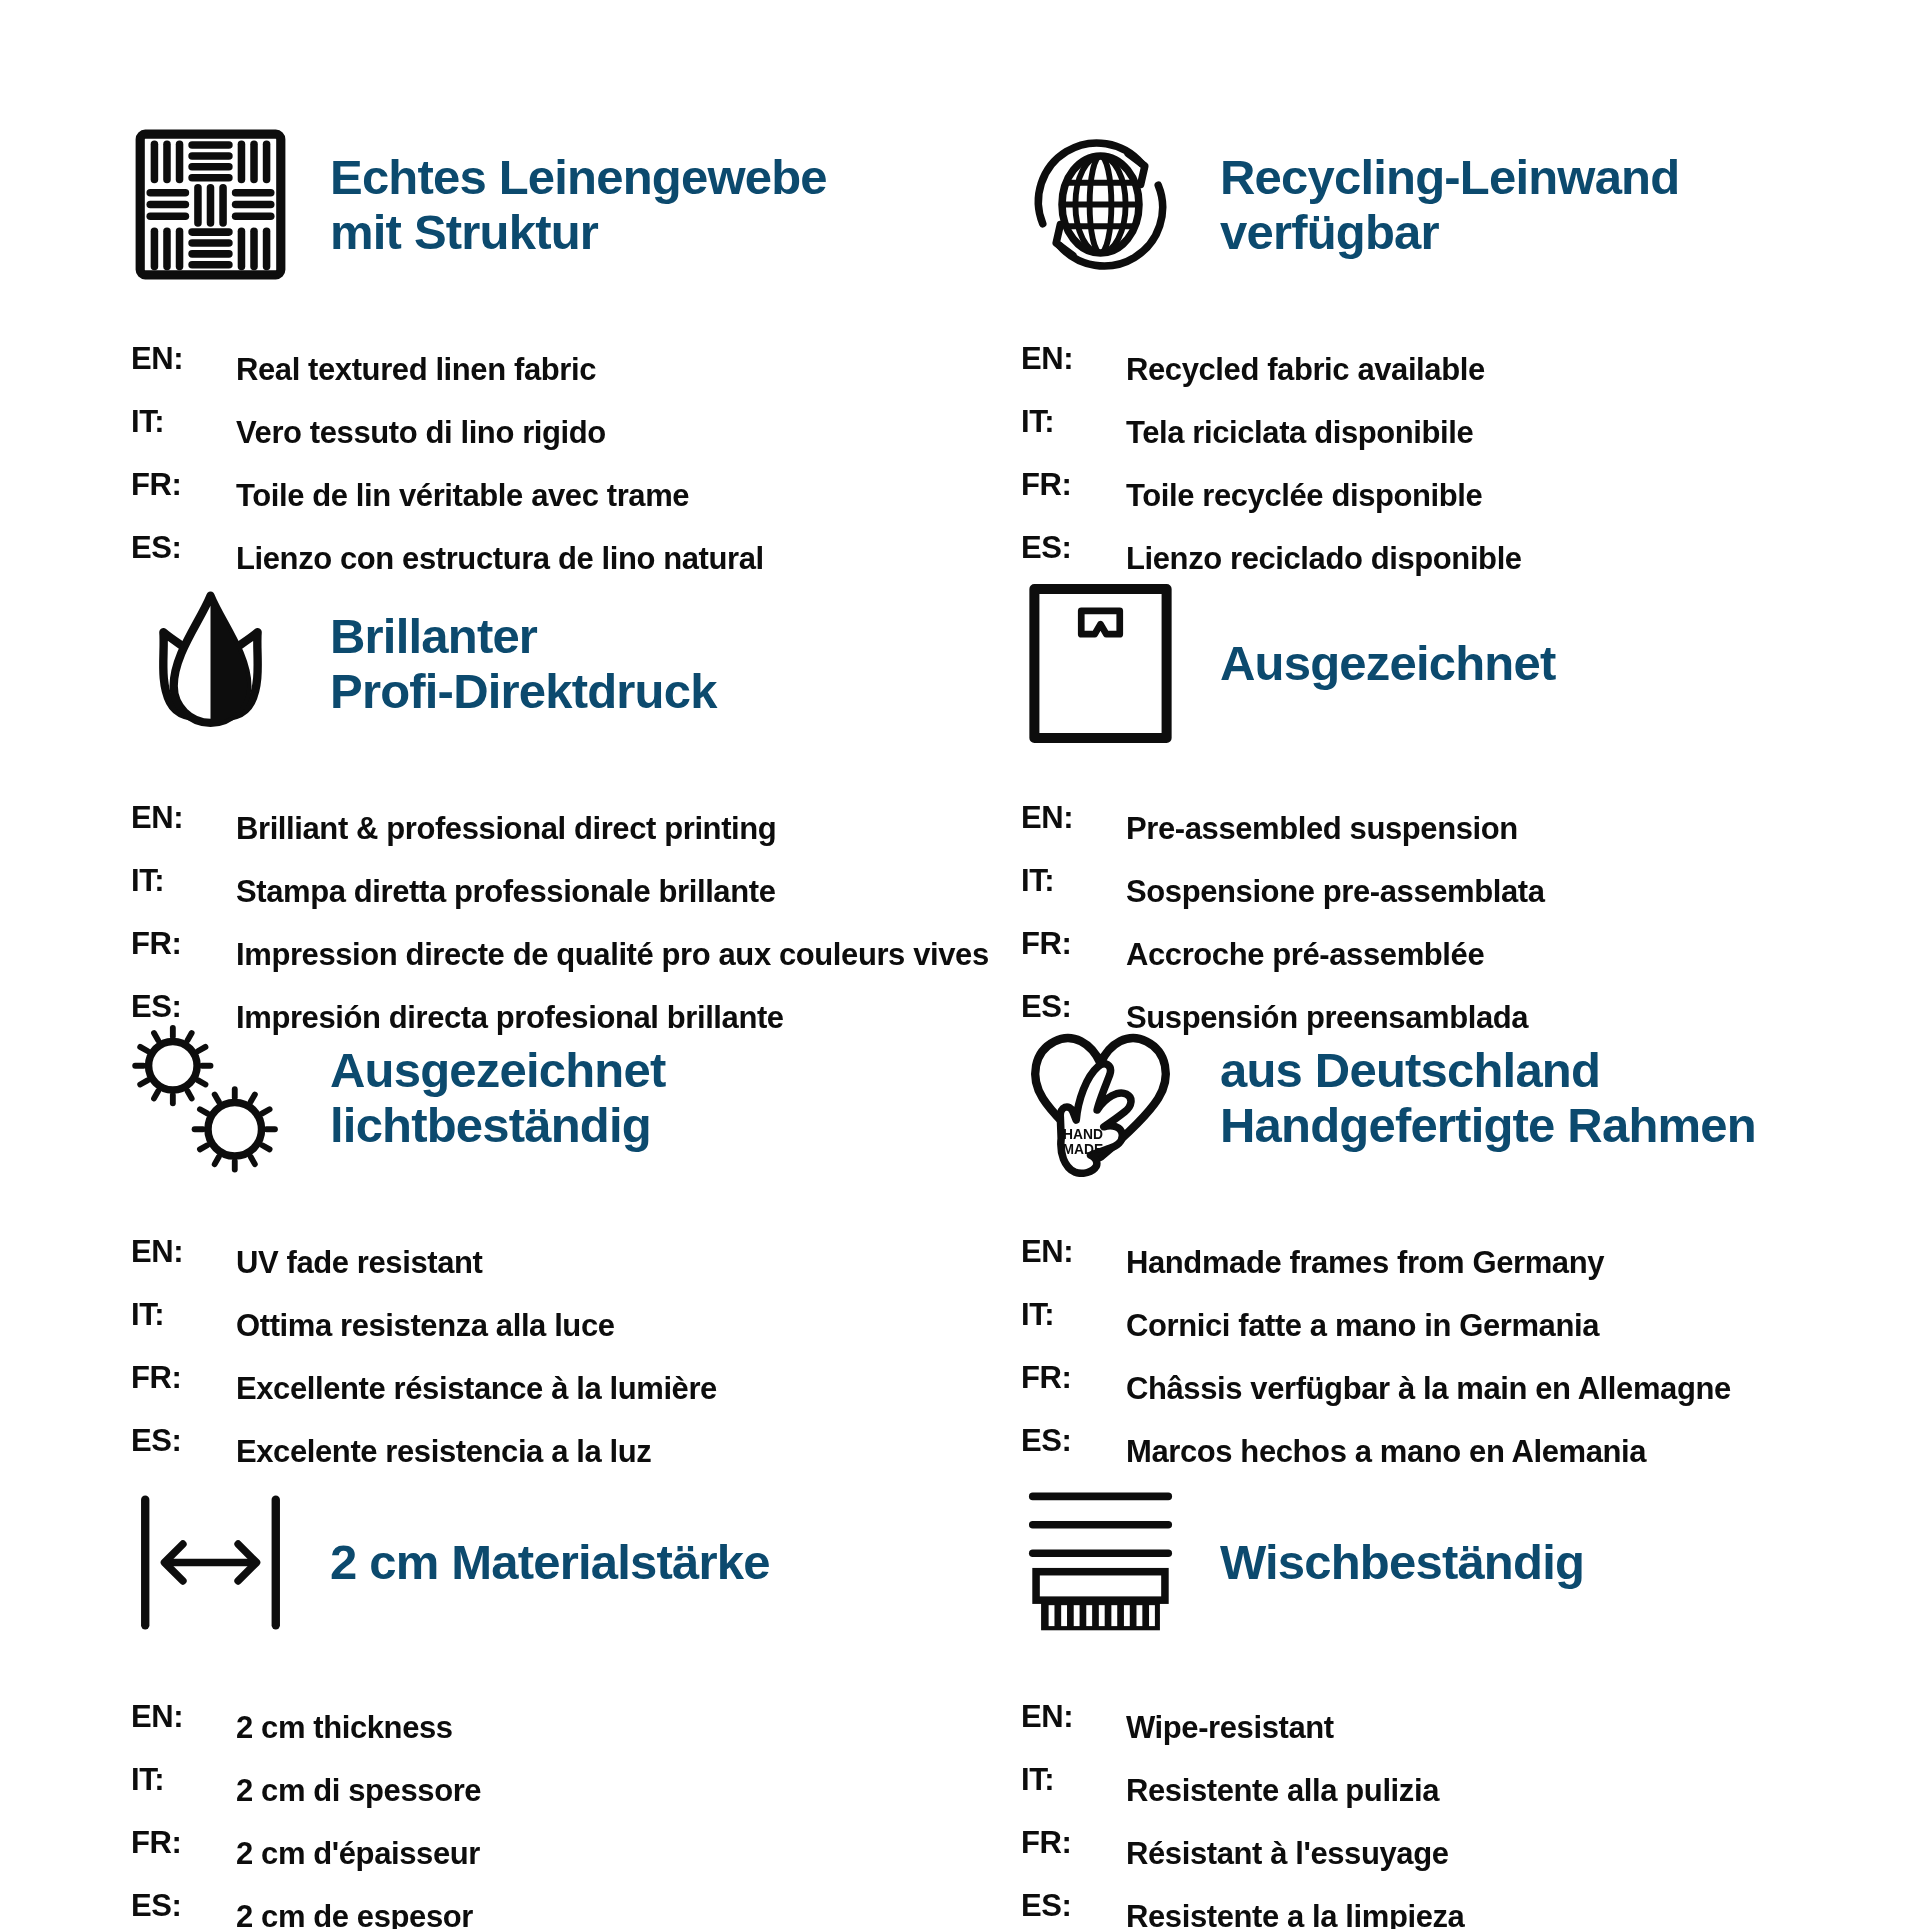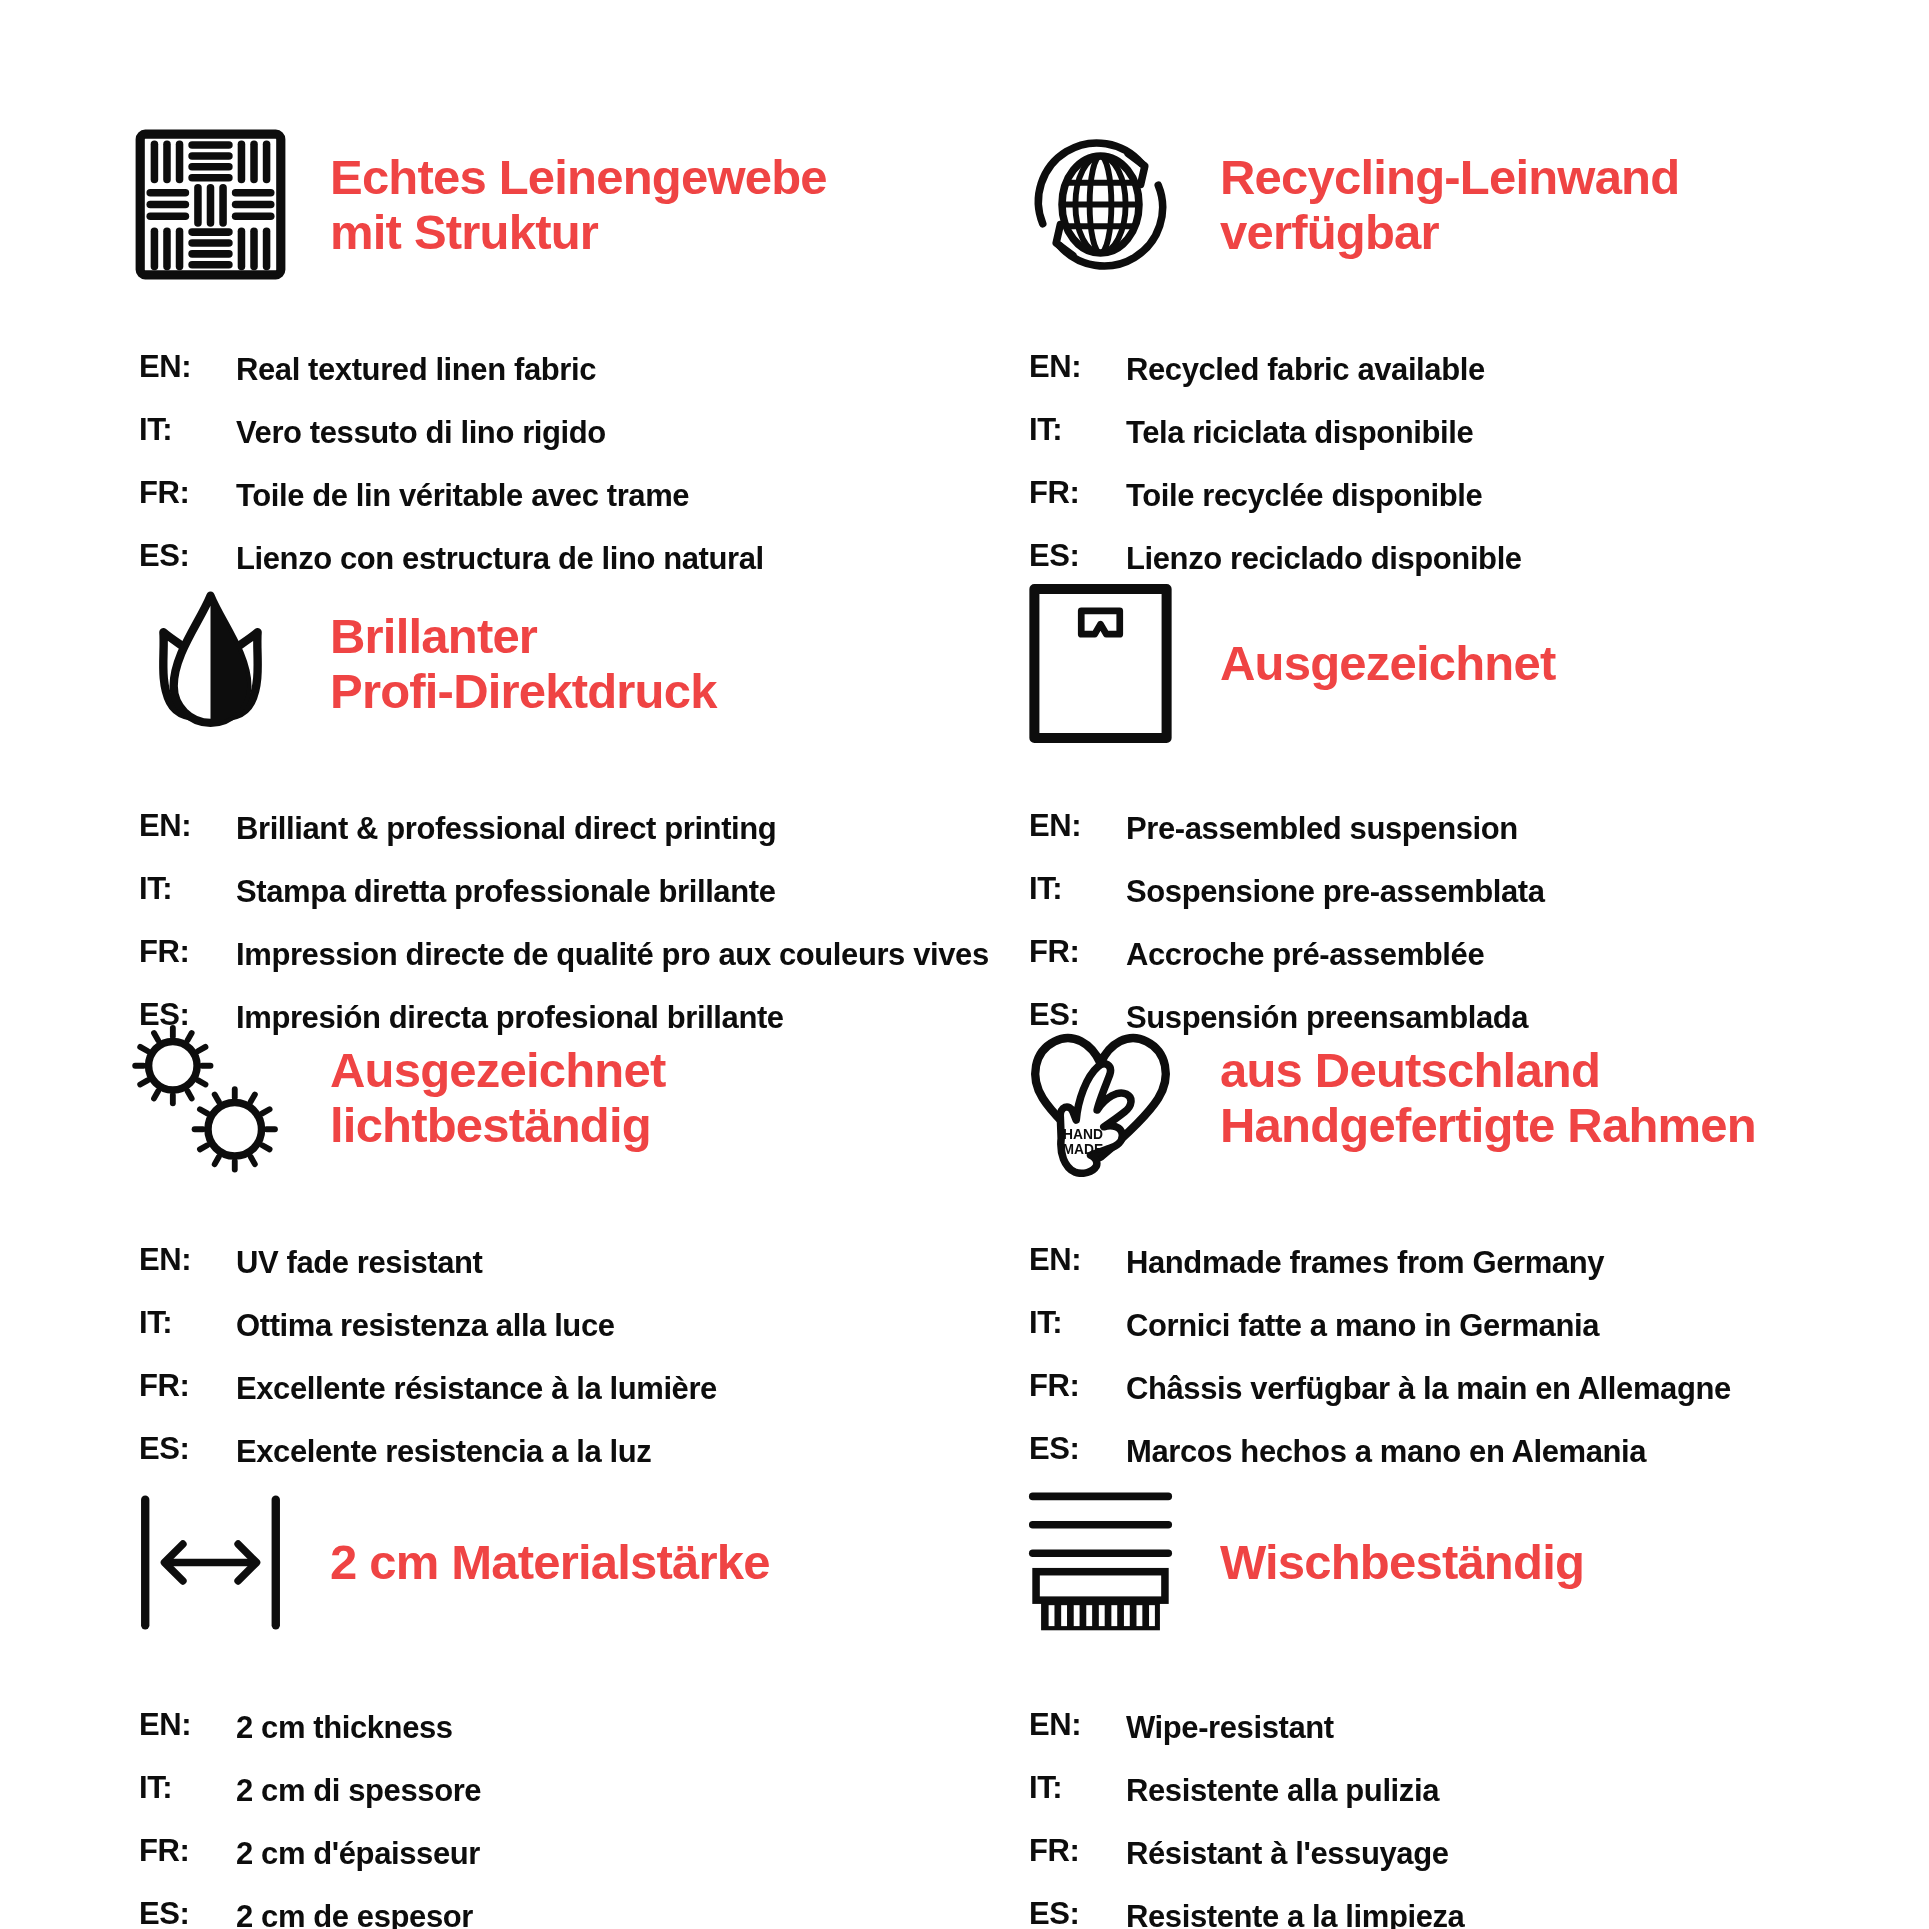--- a/index.html
+++ b/index.html
@@ -13,28 +13,28 @@
     position:absolute; left:131px; top:125px;
     display:grid;
     grid-template-columns:890px 1fr;
     grid-template-rows:459px 434px 465px auto;
   }
   .block { }
   .block-header { display:flex; align-items:center; gap:40px; height:159px; }
   .icon { width:159px; height:159px; flex:0 0 auto; stroke:#0d0d0d; }
   .title {
     margin:0; font-size:49px; font-weight:bold; line-height:55px;
-    letter-spacing:-0.8px; color:#ef4444;
+    letter-spacing:-0.8px; color:#0c4a6e;
   }
   .title .tl { display:block; white-space:nowrap; }
   .translations {
     margin:54px 0 0 0; display:grid; grid-template-columns:94px auto;
     font-size:31px; line-height:41px; font-weight:bold; letter-spacing:-0.4px;
   }
-  .translations dt { margin:8px; }
+  .translations dt { margin:0; }
   .translations dd { margin:11px; white-space:nowrap; }
   .icon-text { font-family:"Liberation Sans", sans-serif; font-weight:bold; }
 </style>
 </head>
 <body>
 
 <div class="page">
   <div class="grid">
 
     <section class="block">

